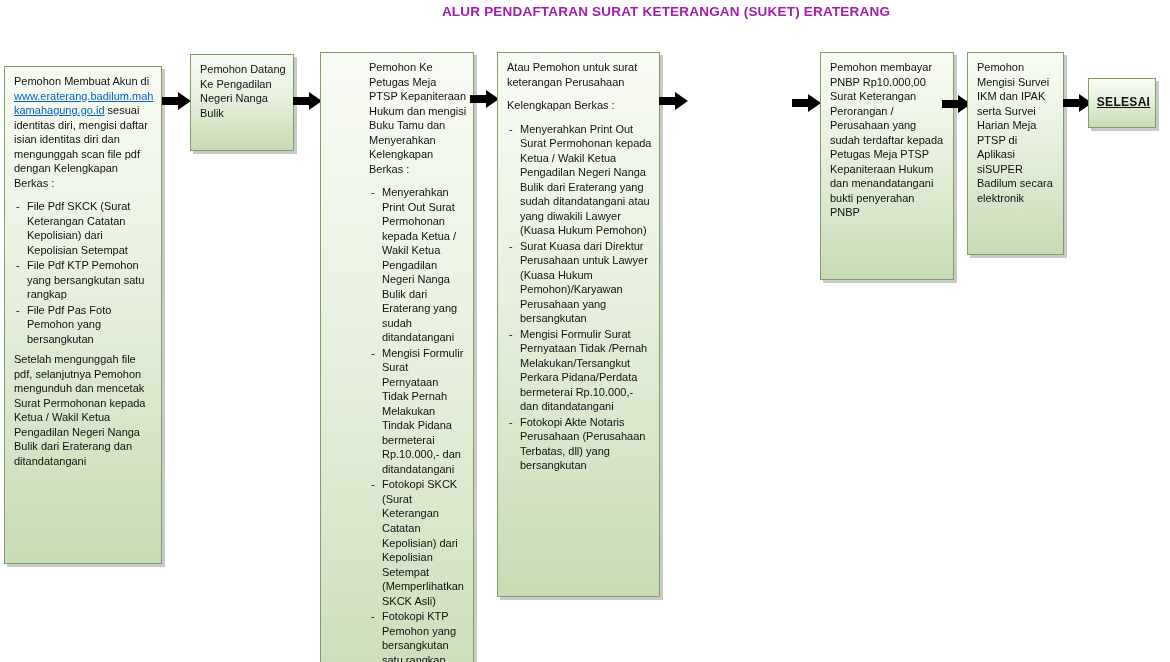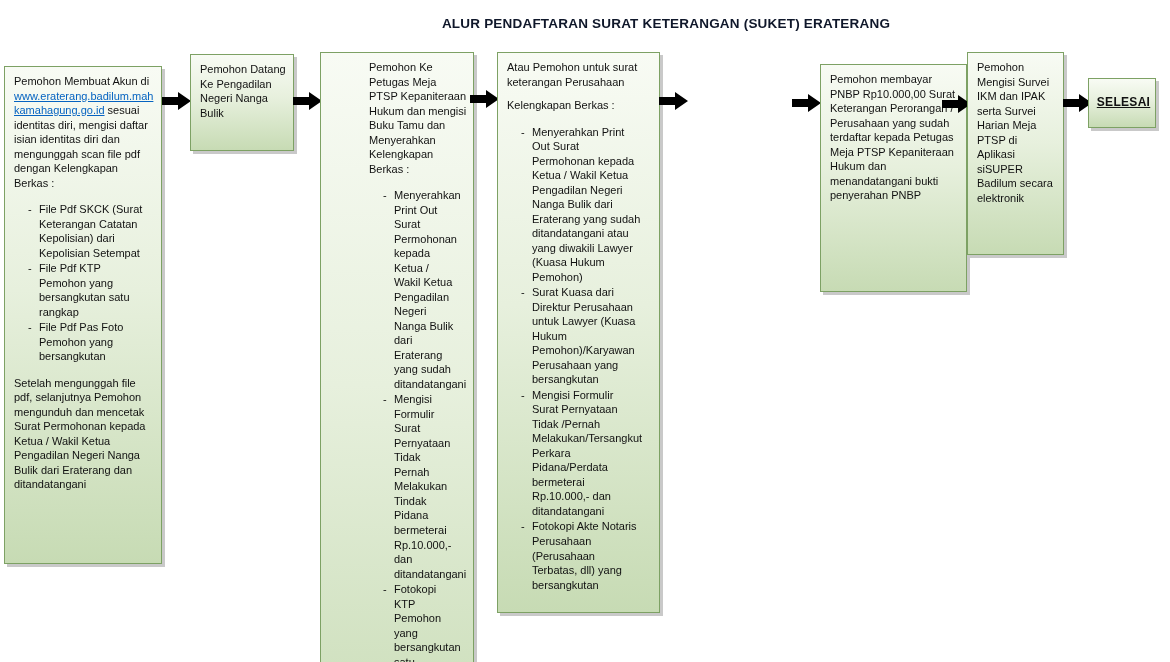--- a/index.html
+++ b/index.html
@@ -1,34 +1,34 @@
 <!DOCTYPE html>
 <html><head>
 <meta charset="utf-8">
 <style>
   html,body{margin:0;padding:0;background:#fff;}
   #canvas{
     position:relative;width:1170px;height:662px;background:#fff;overflow:hidden;
     font-family:"Liberation Sans",sans-serif;color:#111;
   }
   .title{
-    position:absolute;top:16px;left:666px;transform:translateX(-50%);
-    font-size:13.5px;font-weight:bold;white-space:nowrap;letter-spacing:.2px;color:#0f172a;
+    position:absolute;top:4px;left:666px;transform:translateX(-50%);
+    font-size:13.5px;font-weight:bold;white-space:nowrap;letter-spacing:.2px;color:#a21caf;
   }
   .box{
     position:absolute;box-sizing:border-box;
     background:linear-gradient(180deg,#f8fbf4 0%,#e7f0dd 45%,#c7dbb4 100%);
     border:1px solid #7da164;
     box-shadow:3px 3px 0 0 #c9c9c9;
     padding:7px 6px 8px 9px;
     font-size:11px;line-height:1.32;
   }
   .box p{margin:0 0 9px 0;}
   .box p:last-child{margin-bottom:0;}
-  .bullets{margin:12px;}
+  .bullets{margin:0;}
   .bullet{position:relative;padding-left:13px;margin:0 0 1px 0;}
   .bullet::before{content:"-";position:absolute;left:2px;top:0;}
   a.link{color:#0563c1;text-decoration:underline;word-break:break-all;}
   .finish-box{
     display:flex;align-items:center;justify-content:center;
     font-weight:bold;font-size:12px;letter-spacing:.3px;text-decoration:underline;
   }
   .arrow{position:absolute;width:30px;height:24px;color:#000;}
   .arrow svg{display:block;width:100%;height:100%;}
 </style>
@@ -63,20 +63,21 @@
     <svg viewBox="0 0 30 24">
         <path fill="currentColor" d="M0 8 H16 V3 L29 12 L16 21 V16 H0 Z"></path>
       </svg>
   </div>
 
   <div class="box" style="left:320px;top:52px;width:154px;min-height:588px;padding-left:48px;">
     <p>Pemohon Ke Petugas Meja PTSP Kepaniteraan Hukum dan mengisi Buku Tamu dan Menyerahkan Kelengkapan Berkas :</p>
     <div class="bullets">
       <div class="bullet"><span>Menyerahkan  Print Out Surat Permohonan kepada Ketua / Wakil Ketua Pengadilan Negeri Nanga Bulik dari Eraterang yang sudah ditandatangani</span></div>
       <div class="bullet"><span>Mengisi Formulir Surat Pernyataan Tidak Pernah Melakukan Tindak Pidana bermeterai Rp.10.000,- dan ditandatangani</span></div>
+      <div class="bullet"><span>Fotokopi SKCK (Surat Keterangan Catatan Kepolisian) dari Kepolisian Setempat (Memperlihatkan SKCK Asli)</span></div>
       <div class="bullet"><span>Fotokopi KTP Pemohon yang bersangkutan satu rangkap</span></div>
       <div class="bullet"><span>Pas Foto  Pemohon yang bersangkutan satu rangkap</span></div>
     </div>
   </div>
 
   <div class="arrow" style="left:470px;top:87px;">
     <svg viewBox="0 0 30 24">
         <path fill="currentColor" d="M0 8 H16 V3 L29 12 L16 21 V16 H0 Z"></path>
       </svg>
   </div>
@@ -98,21 +99,21 @@
       </svg>
   </div>
 
 
   <div class="arrow" style="left:792px;top:91px;">
     <svg viewBox="0 0 30 24">
         <path fill="currentColor" d="M0 8 H16 V3 L29 12 L16 21 V16 H0 Z"></path>
       </svg>
   </div>
 
-  <div class="box" style="left:820px;top:64px;width:147px;min-height:228px;">
+  <div class="box" style="left:820px;top:52px;width:134px;min-height:228px;">
     <p>Pemohon membayar PNBP Rp10.000,00 Surat Keterangan Perorangan / Perusahaan yang sudah terdaftar kepada Petugas Meja PTSP Kepaniteraan Hukum  dan menandatangani bukti penyerahan PNBP</p>
   </div>
 
   <div class="arrow" style="left:942px;top:92px;">
     <svg viewBox="0 0 30 24">
         <path fill="currentColor" d="M0 8 H16 V3 L29 12 L16 21 V16 H0 Z"></path>
       </svg>
   </div>
 
   <div class="box" style="left:967px;top:52px;width:97px;min-height:203px;">

